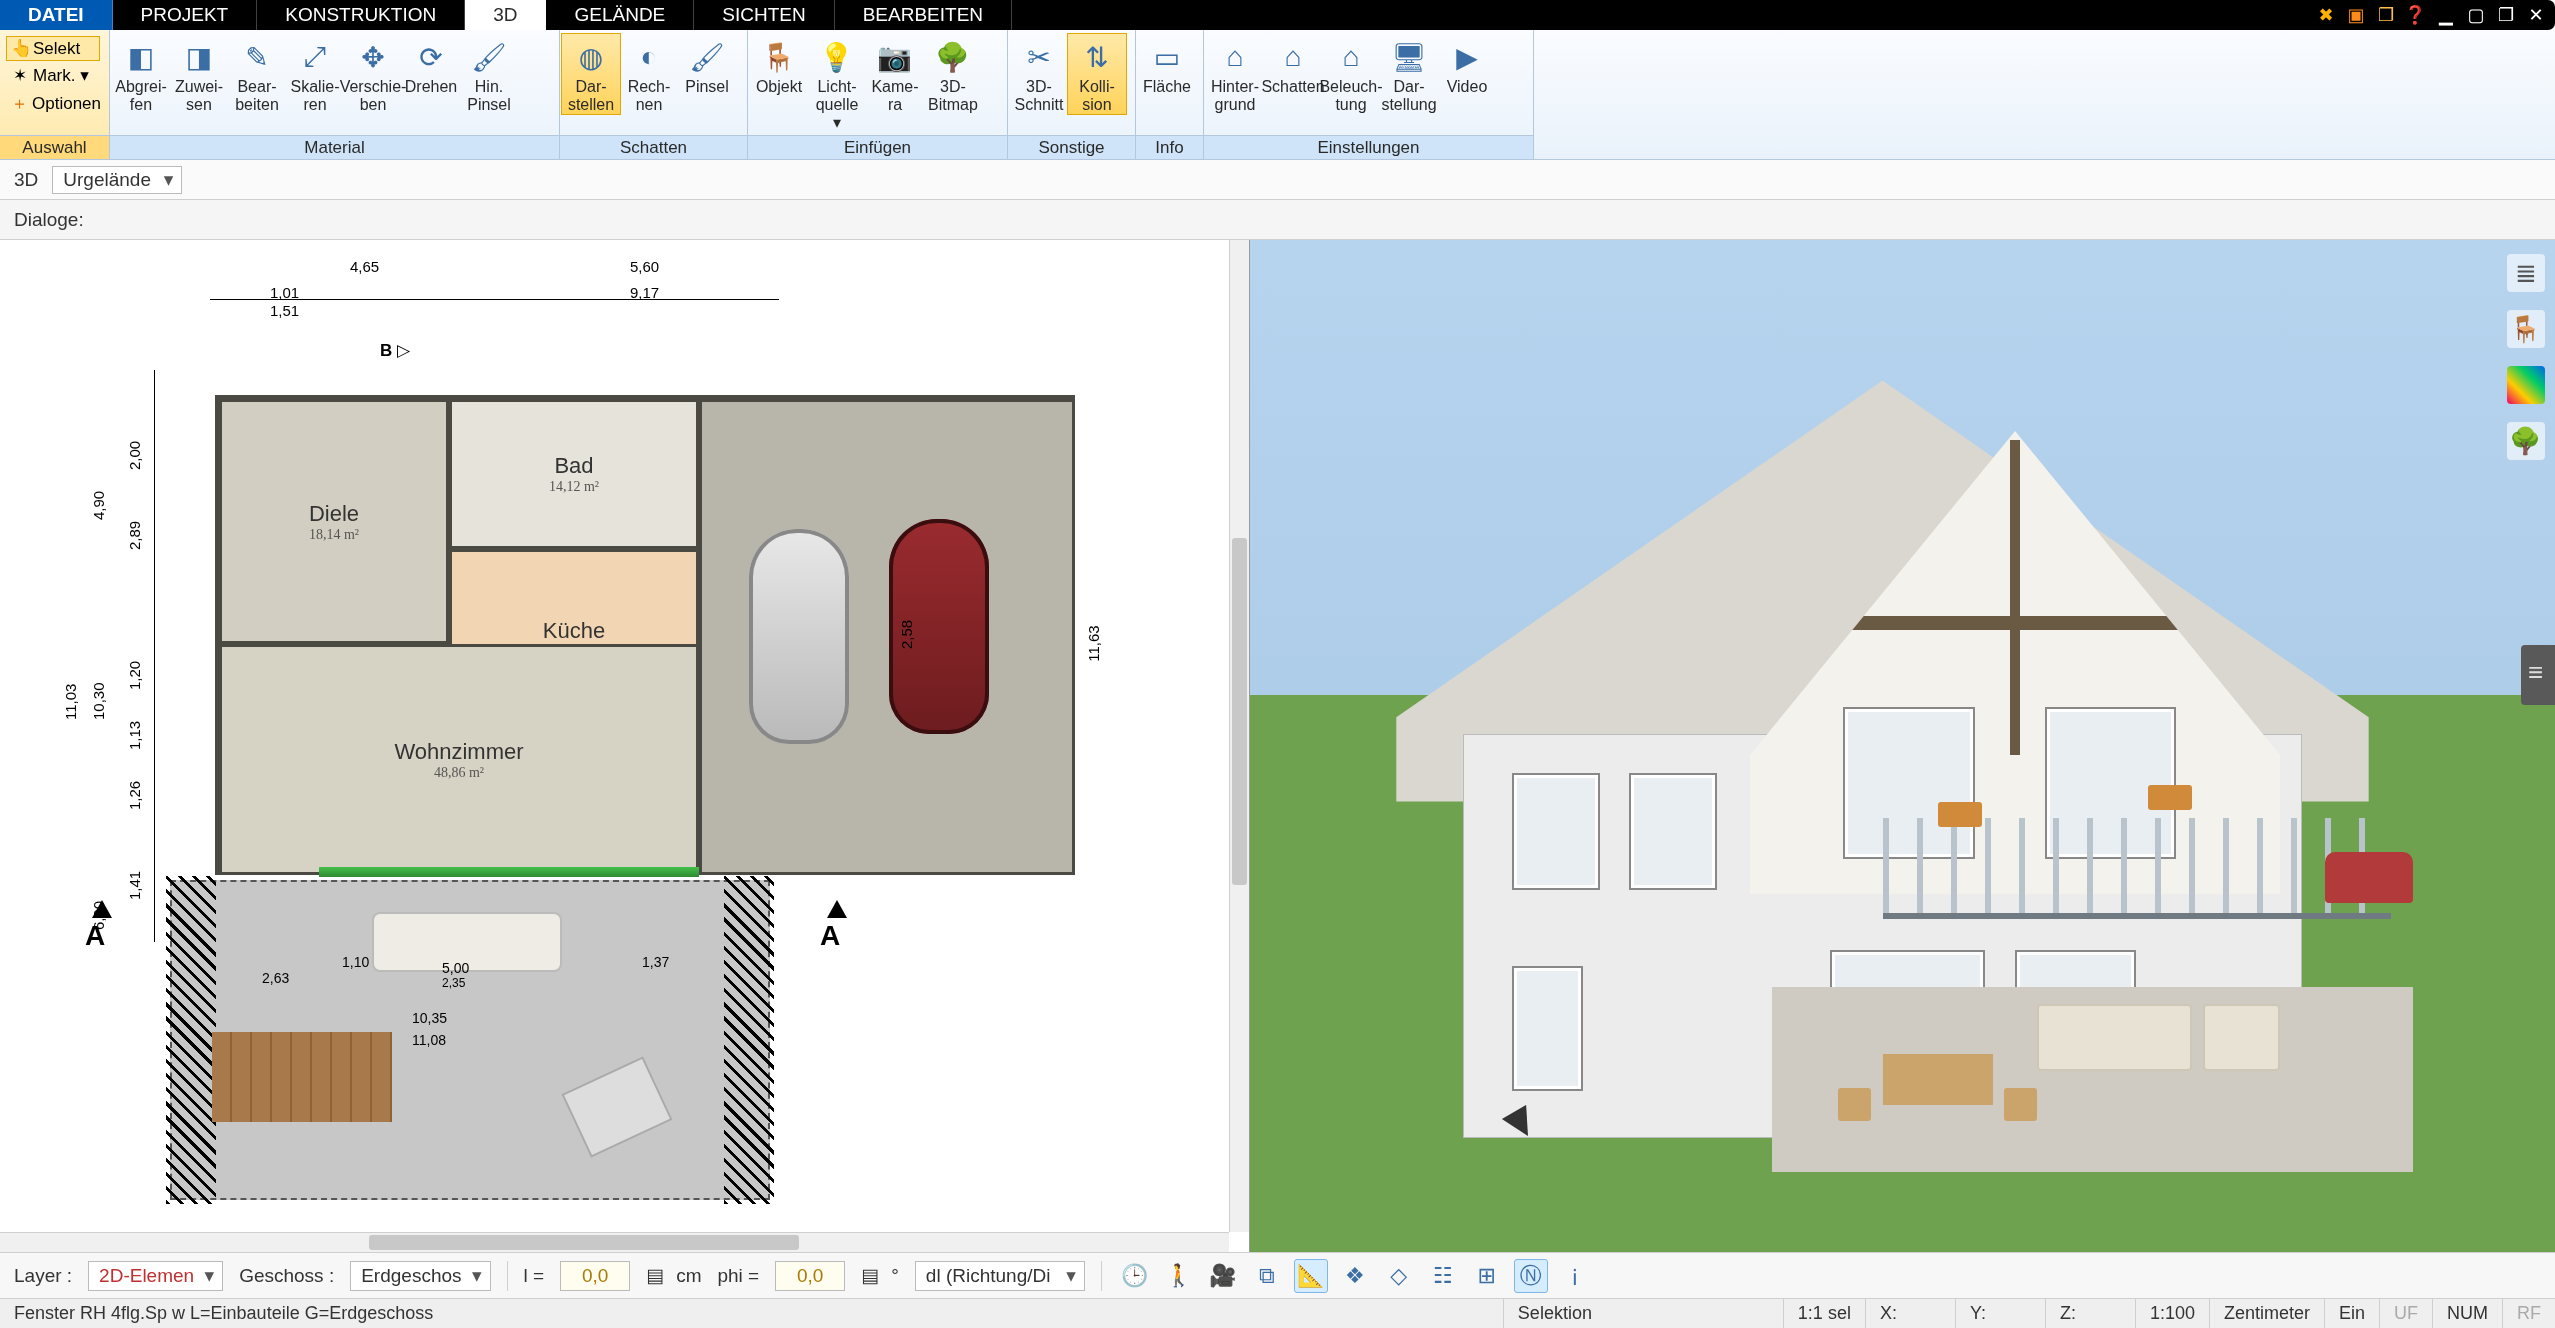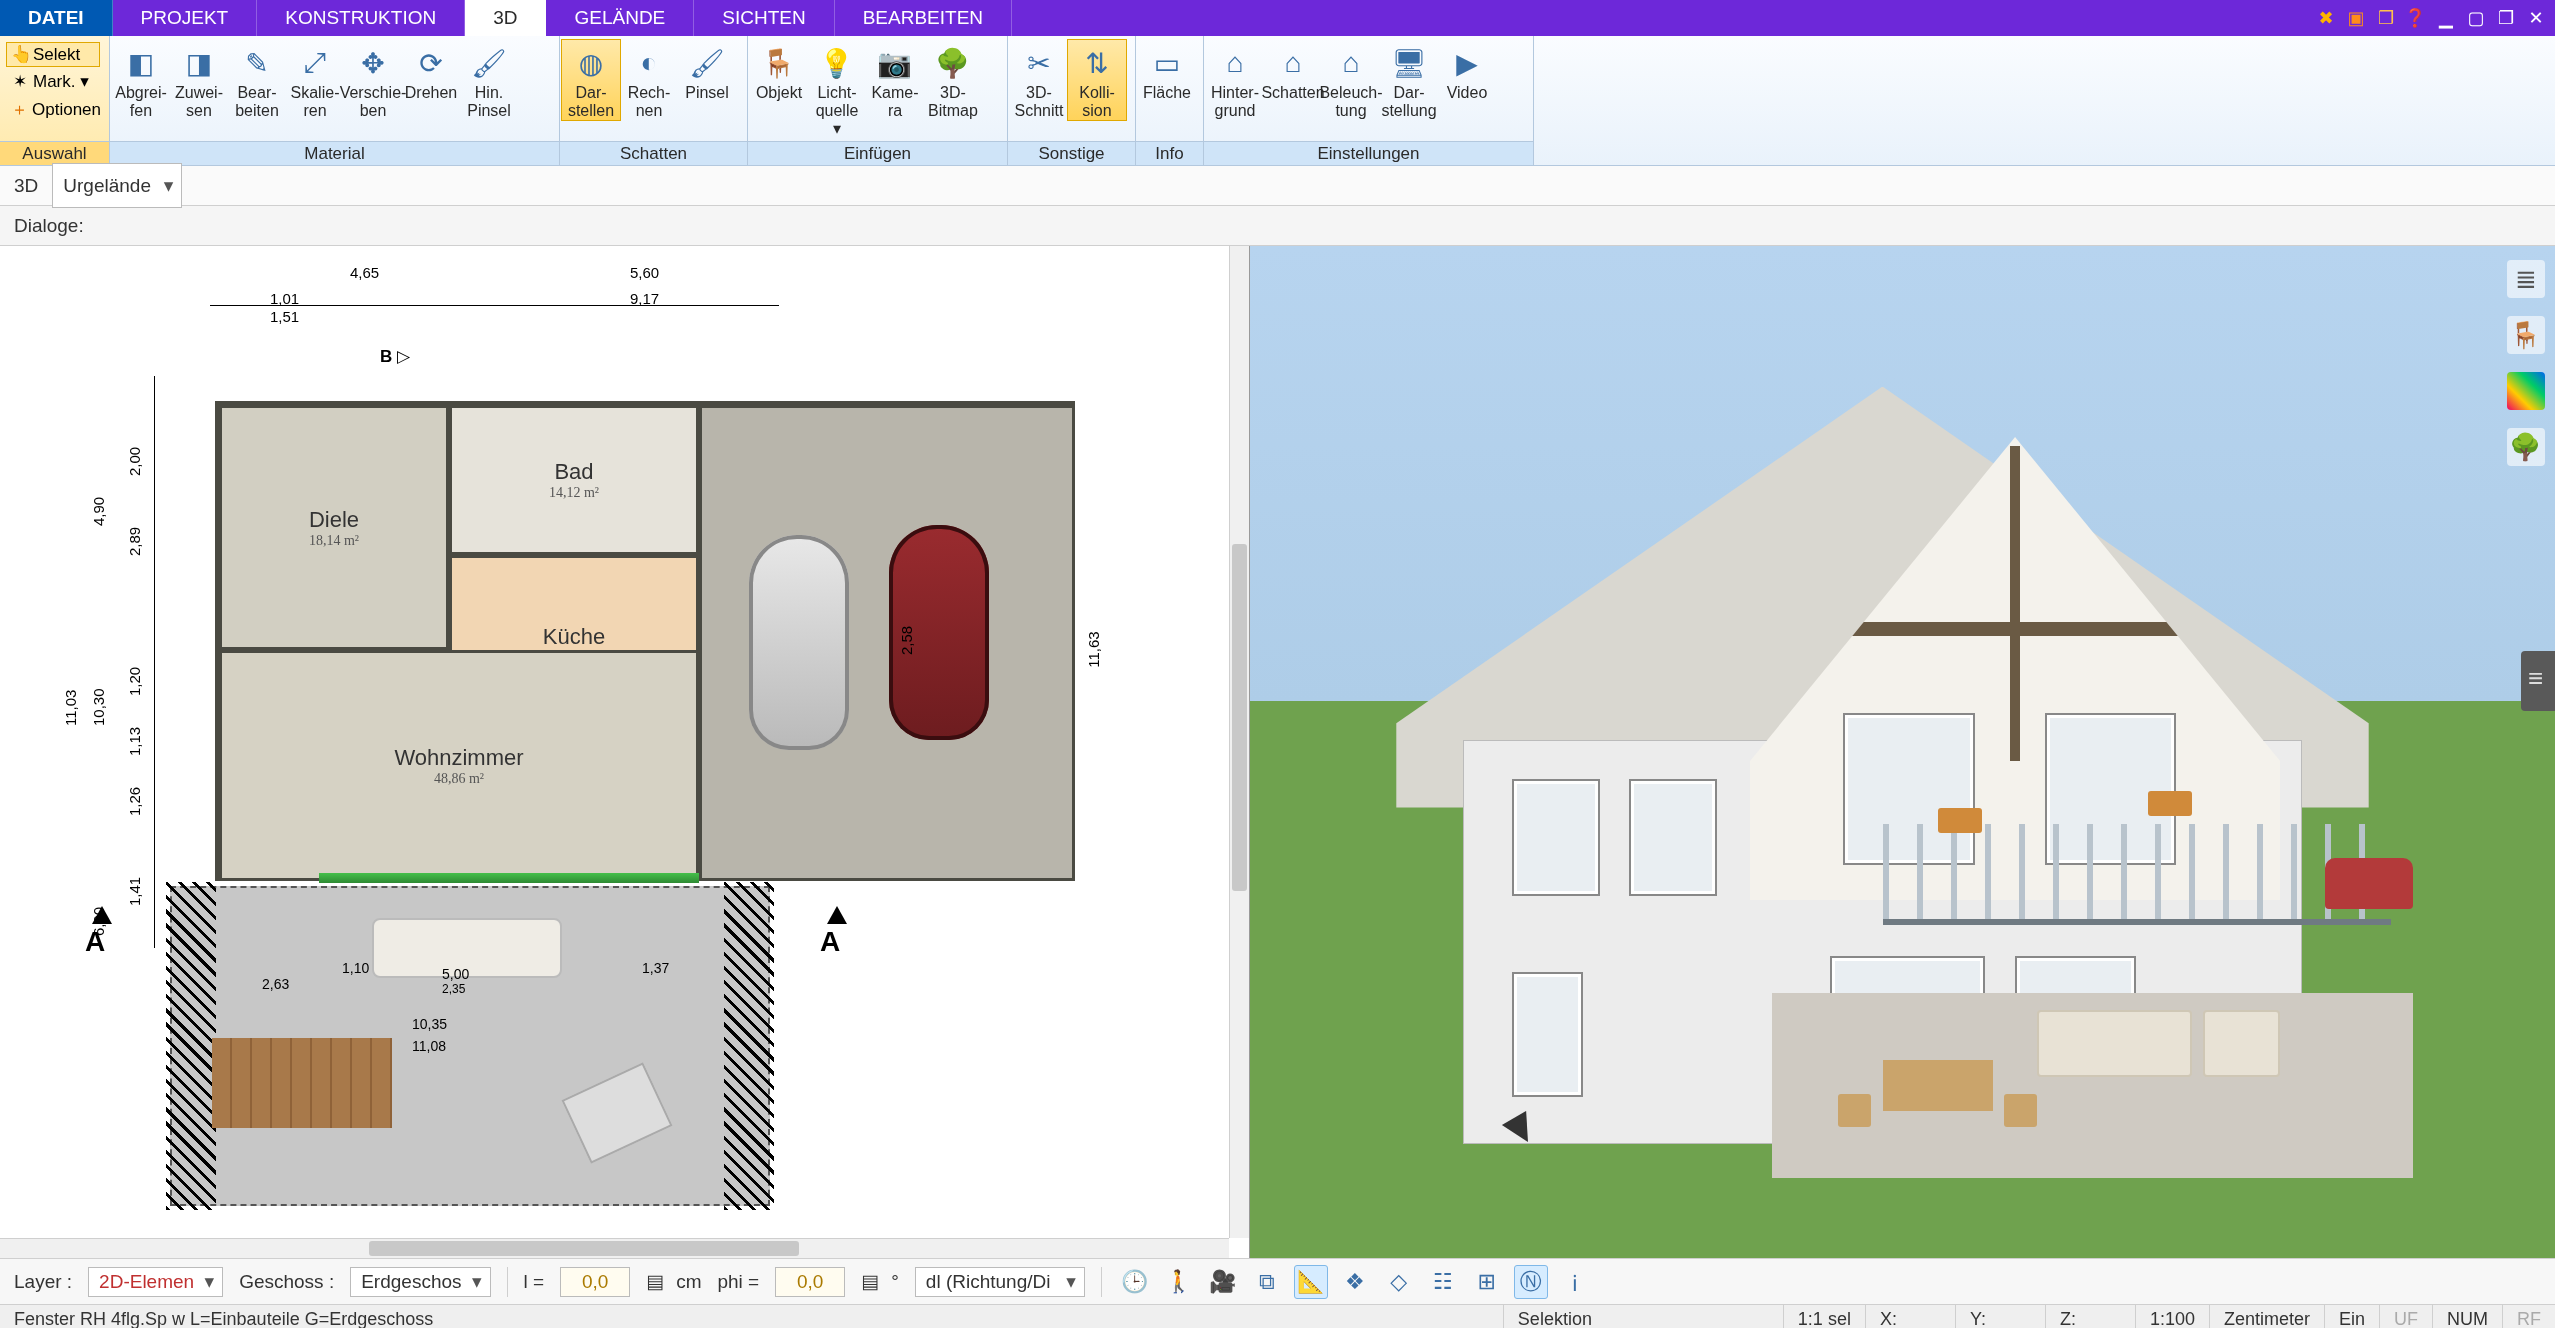--- a/index.html
+++ b/index.html
@@ -1,25 +1,26 @@
 <!DOCTYPE html>
 <html><head>
 <meta charset="utf-8">
 <style>
 * { margin: 0; padding: 0; box-sizing: border-box; font-family: "Segoe UI", Tahoma, sans-serif; }
 html, body { width: 2555px; height: 1328px; overflow: hidden; background: #fff; }
 
 
 .menubar {
-  height: 36px;
-  background: #6d28d9;
+  height: 30px;
+  background: #000000;
   display: flex;
   align-items: stretch;
   color: #fff;
   font-size: 19px;
+  border-radius: 7px;
 }
 .menubar .tab {
   padding: 0 28px;
   display: flex;
   align-items: center;
   border-right: 1px solid rgba(255,255,255,.25);
   cursor: pointer;
 }
 .menubar .tab.datei { background: #0059b3; font-weight: 600; }
 .menubar .tab.active { background: #fff; color: #2a2a2a; }
@@ -68,21 +69,21 @@
 .sel-left .row { display:flex; align-items:center; gap:4px; padding:1px 4px; background:#ffe9a9; border:1px solid #e0a800; }
 .sel-left .row.plain { background:transparent; border:1px solid transparent; }
 .sel-left .ic { width:18px; text-align:center; }
 
 
 .subbar {
   height: 40px; background:#fafafa; border-bottom:1px solid #cfcfcf;
   display:flex; align-items:center; gap:14px; padding:0 14px; font-size:19px; color:#333;
 }
 .subbar .dd {
-  height: 45px; border:1px solid #bbb; background:#fff; padding:0 30px 0 10px;
+  height: 28px; border:1px solid #bbb; background:#fff; padding:0 30px 0 10px;
   display:flex; align-items:center; position:relative; min-width:130px;
 }
 .subbar .dd::after { content:"▾"; position:absolute; right:8px; color:#555; }
 
 .dialogbar {
   height: 40px; background:#f5f5f5; border-bottom:1px solid #cfcfcf;
   display:flex; align-items:center; padding:0 14px; font-size:19px; color:#333;
 }
 
 

